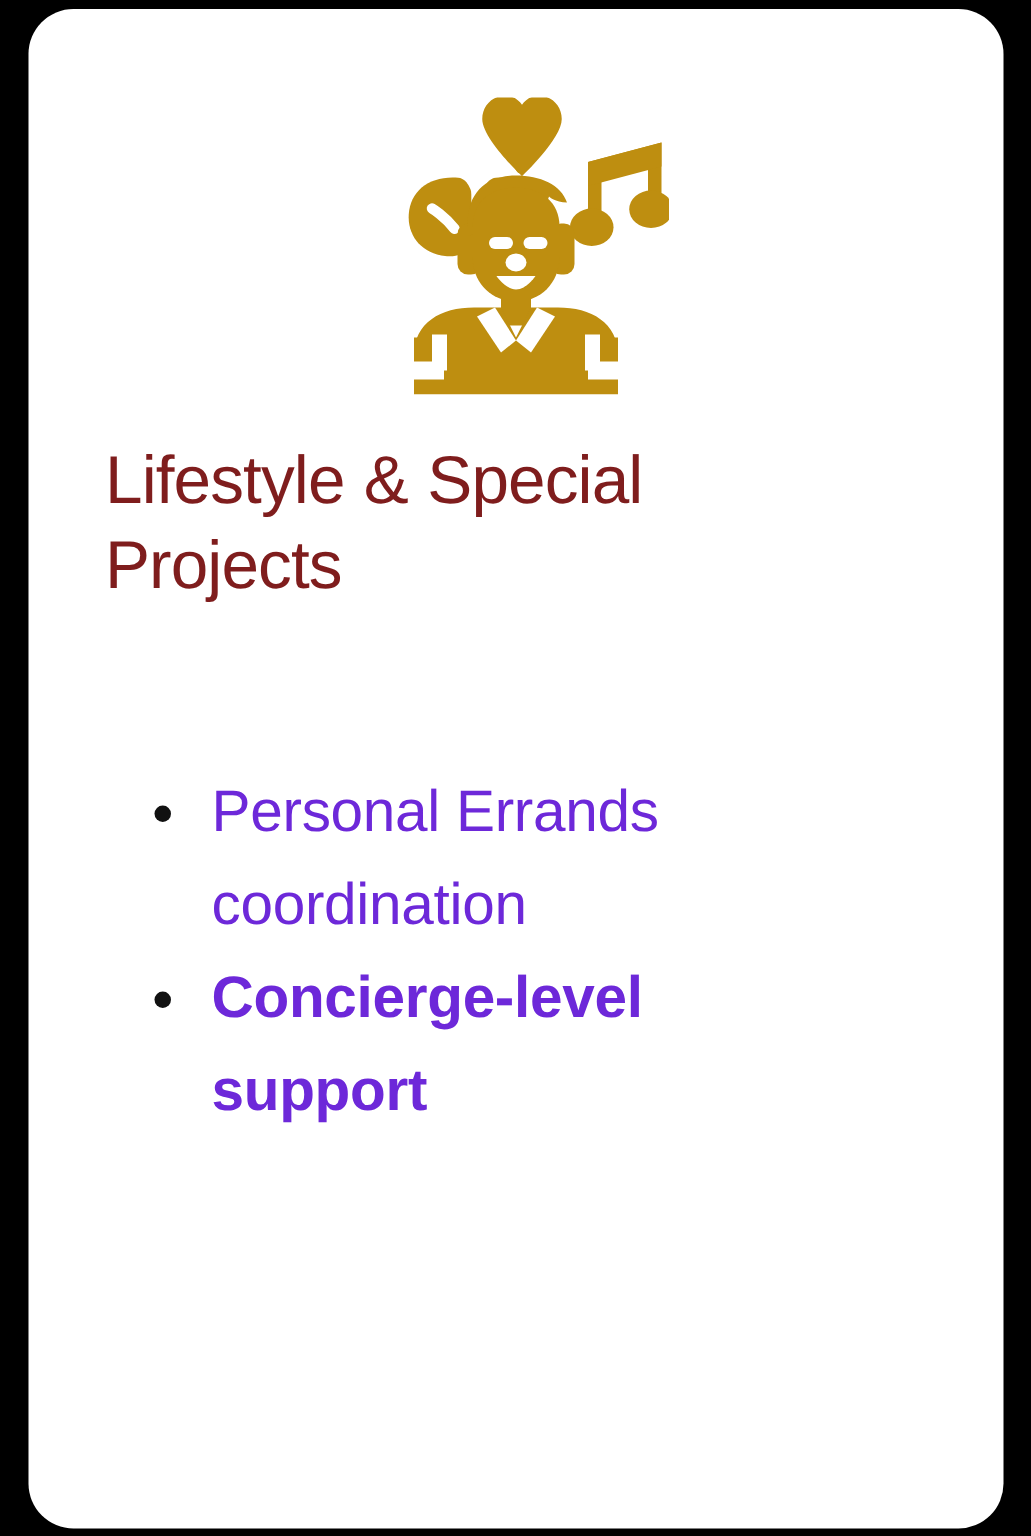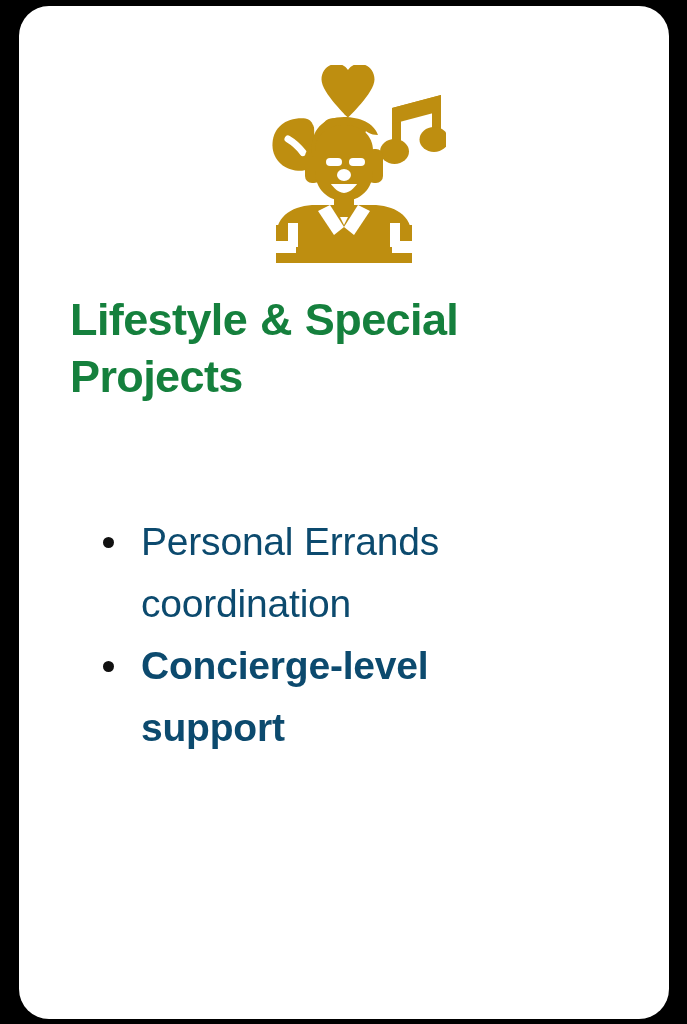--- a/index.html
+++ b/index.html
@@ -53,23 +53,23 @@
   
   #card-title {
     position: absolute;
     left: 51px;
     top: 285px;
     width: 480px;
     margin: 0;
     font-family: "Liberation Sans", sans-serif;
     font-size: 45px;
     line-height: 57px;
-    font-weight: bold;
+    font-weight: normal;
     letter-spacing: -0.6px;
-    color: #15803d;
+    color: #7f1d1d;
     word-spacing: 1px;
   }
 
   
   #feature-list {
     position: absolute;
     left: 51px;
     top: 505px;
     width: 470px;
     margin: 0;
@@ -78,21 +78,21 @@
   }
   .feature-item {
     position: relative;
     padding-left: 71px;
     margin: 0 0 0 0;
     font-family: "Liberation Sans", sans-serif;
     font-size: 39px;
     line-height: 62px;
     font-weight: normal;
     letter-spacing: -0.2px;
-    color: #0c4a6e;
+    color: #6d28d9;
   }
   .feature-item + .feature-item {
     margin-top: 0px;
     font-weight: bold;
   }
   .bullet-dot {
     position: absolute;
     left: 33px;
     top: 26px;
     width: 11px;

